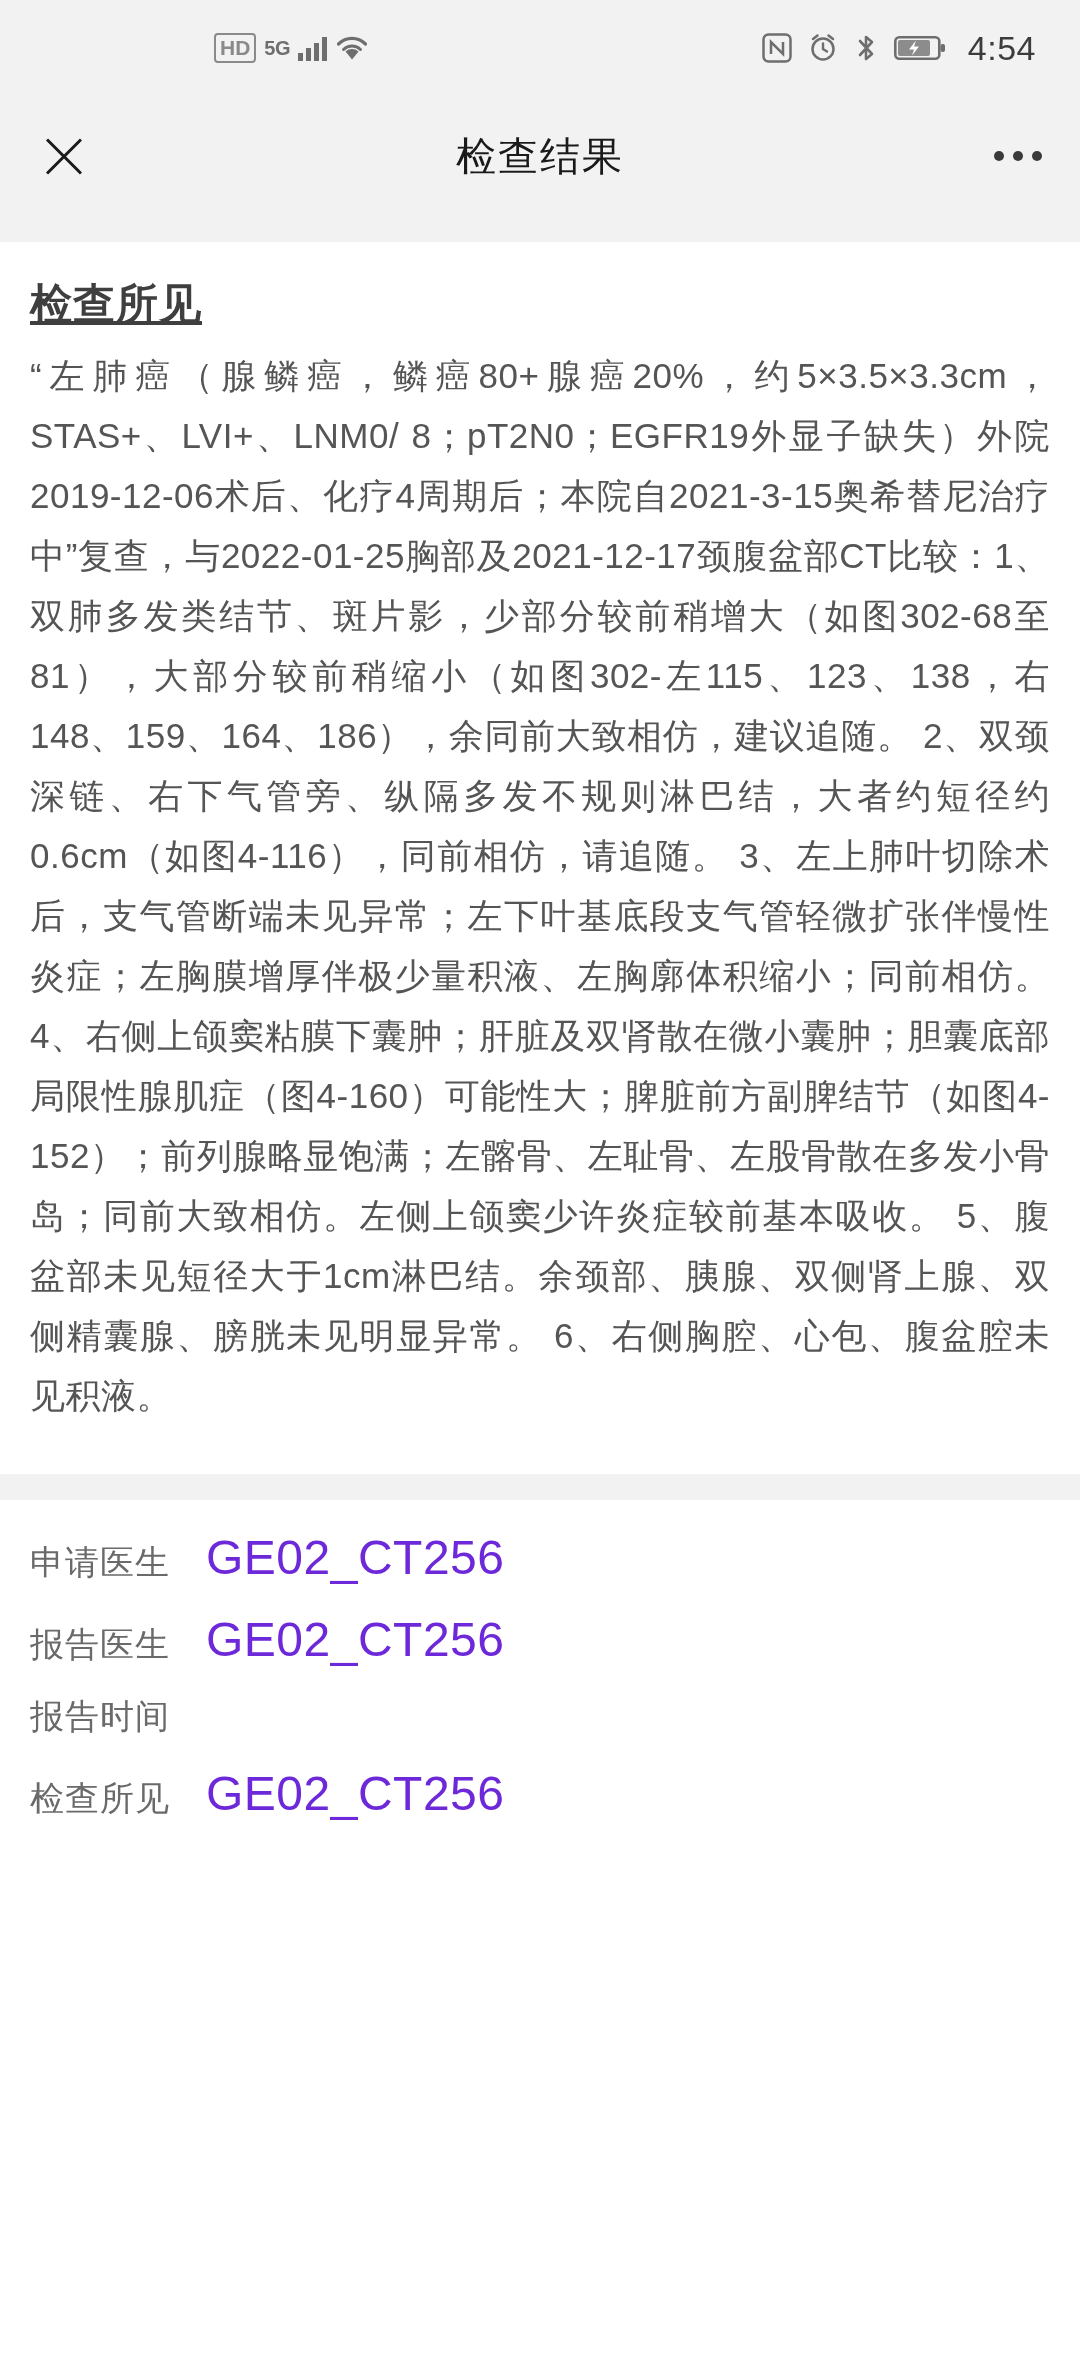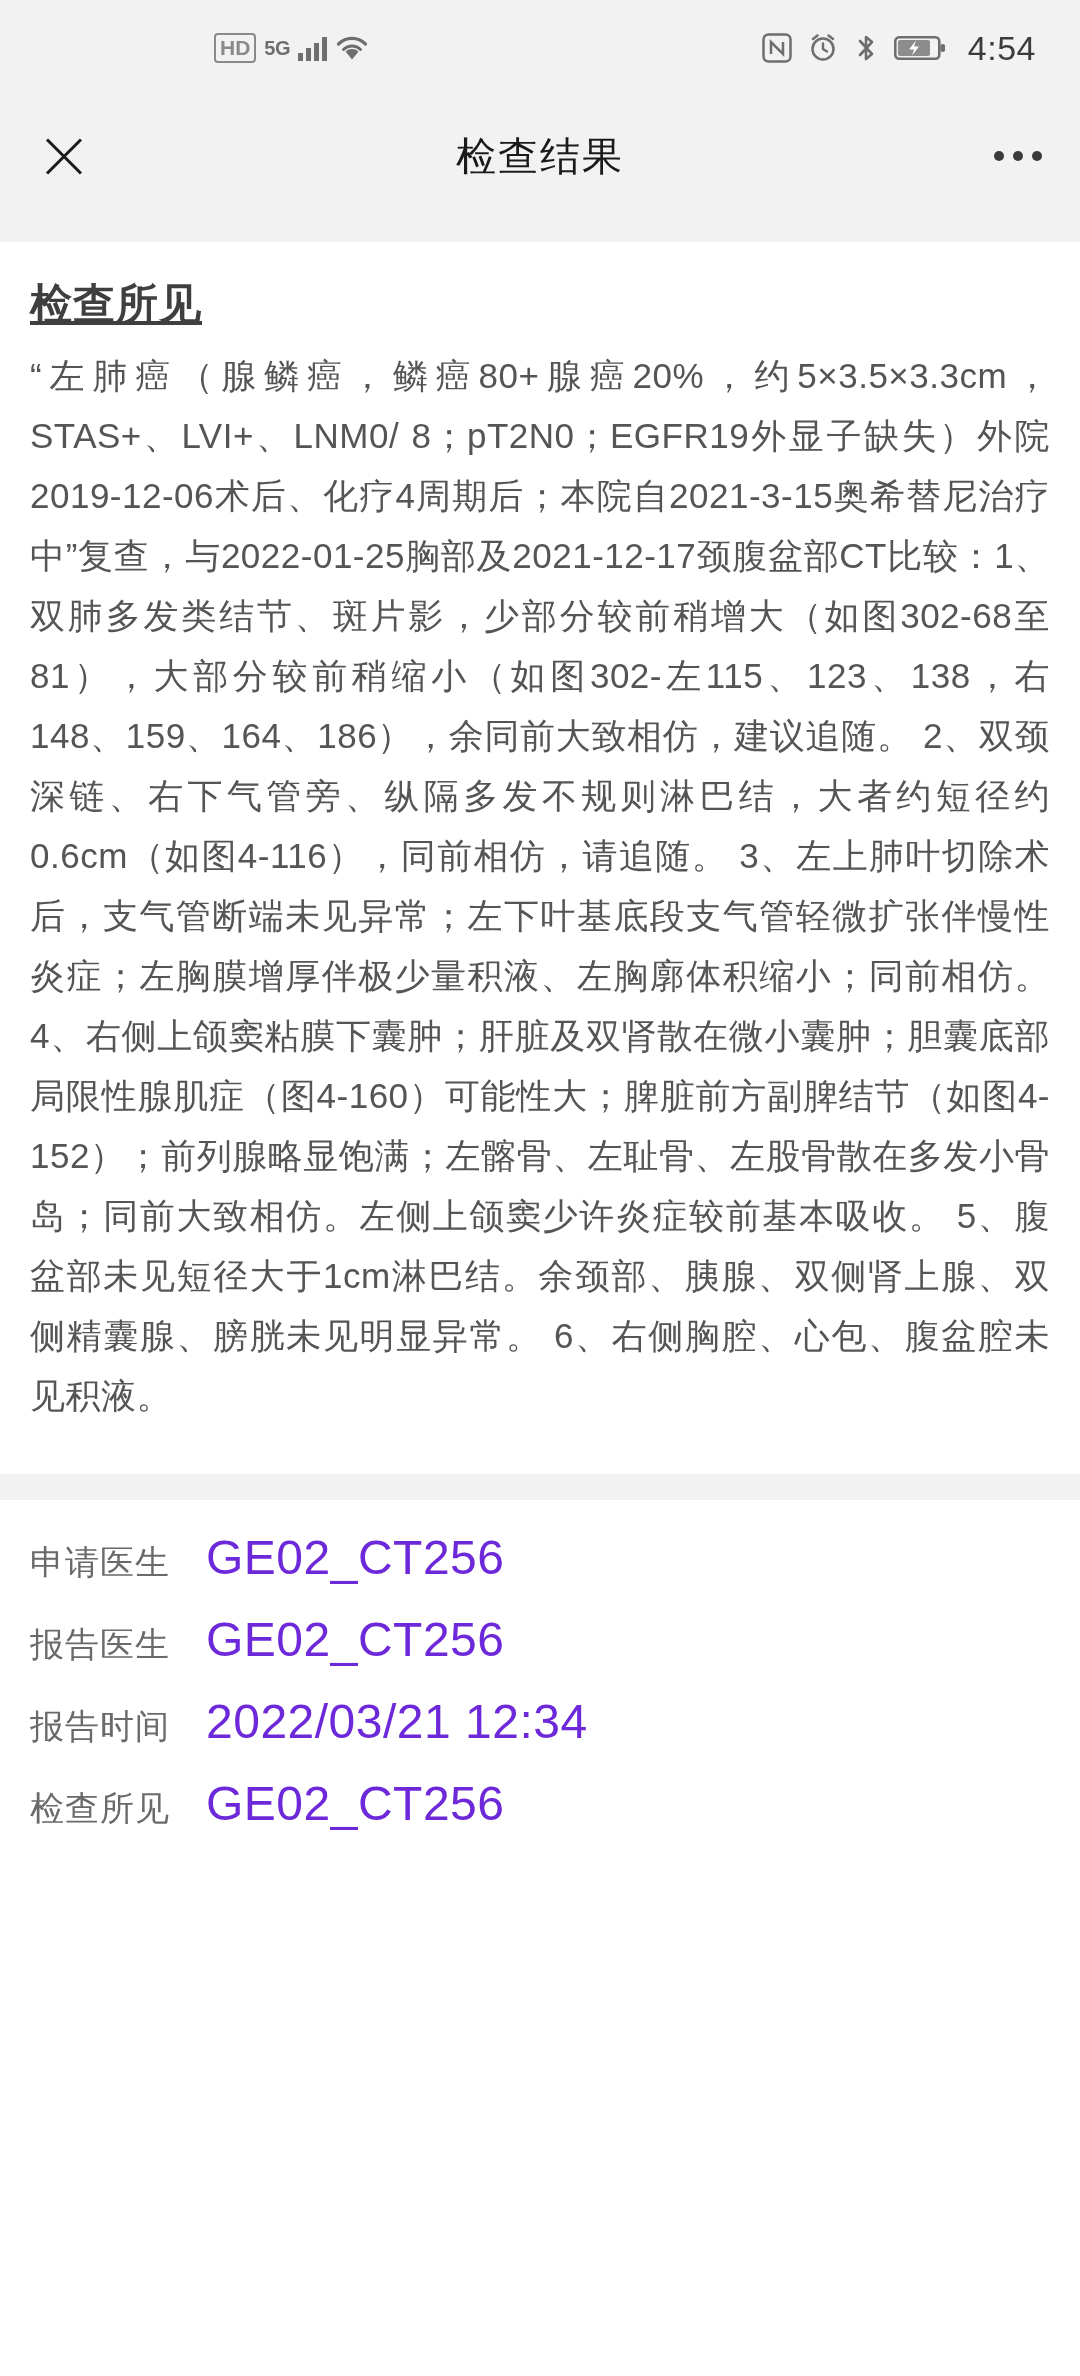--- a/index.html
+++ b/index.html
@@ -246,19 +246,18 @@
   <div class="meta-row">
     <div class="meta-label">申请医生</div>
     <div class="meta-value">GE02_CT256</div>
   </div>
   <div class="meta-row">
     <div class="meta-label">报告医生</div>
     <div class="meta-value">GE02_CT256</div>
   </div>
   <div class="meta-row">
     <div class="meta-label">报告时间</div>
-    <div class="meta-value">2022/03/21 12:34</div>
   </div>
   <div class="meta-row">
     <div class="meta-label">检查所见</div>
     <div class="meta-value">GE02_CT256</div>
   </div>
 </div>
 
 </body></html>

